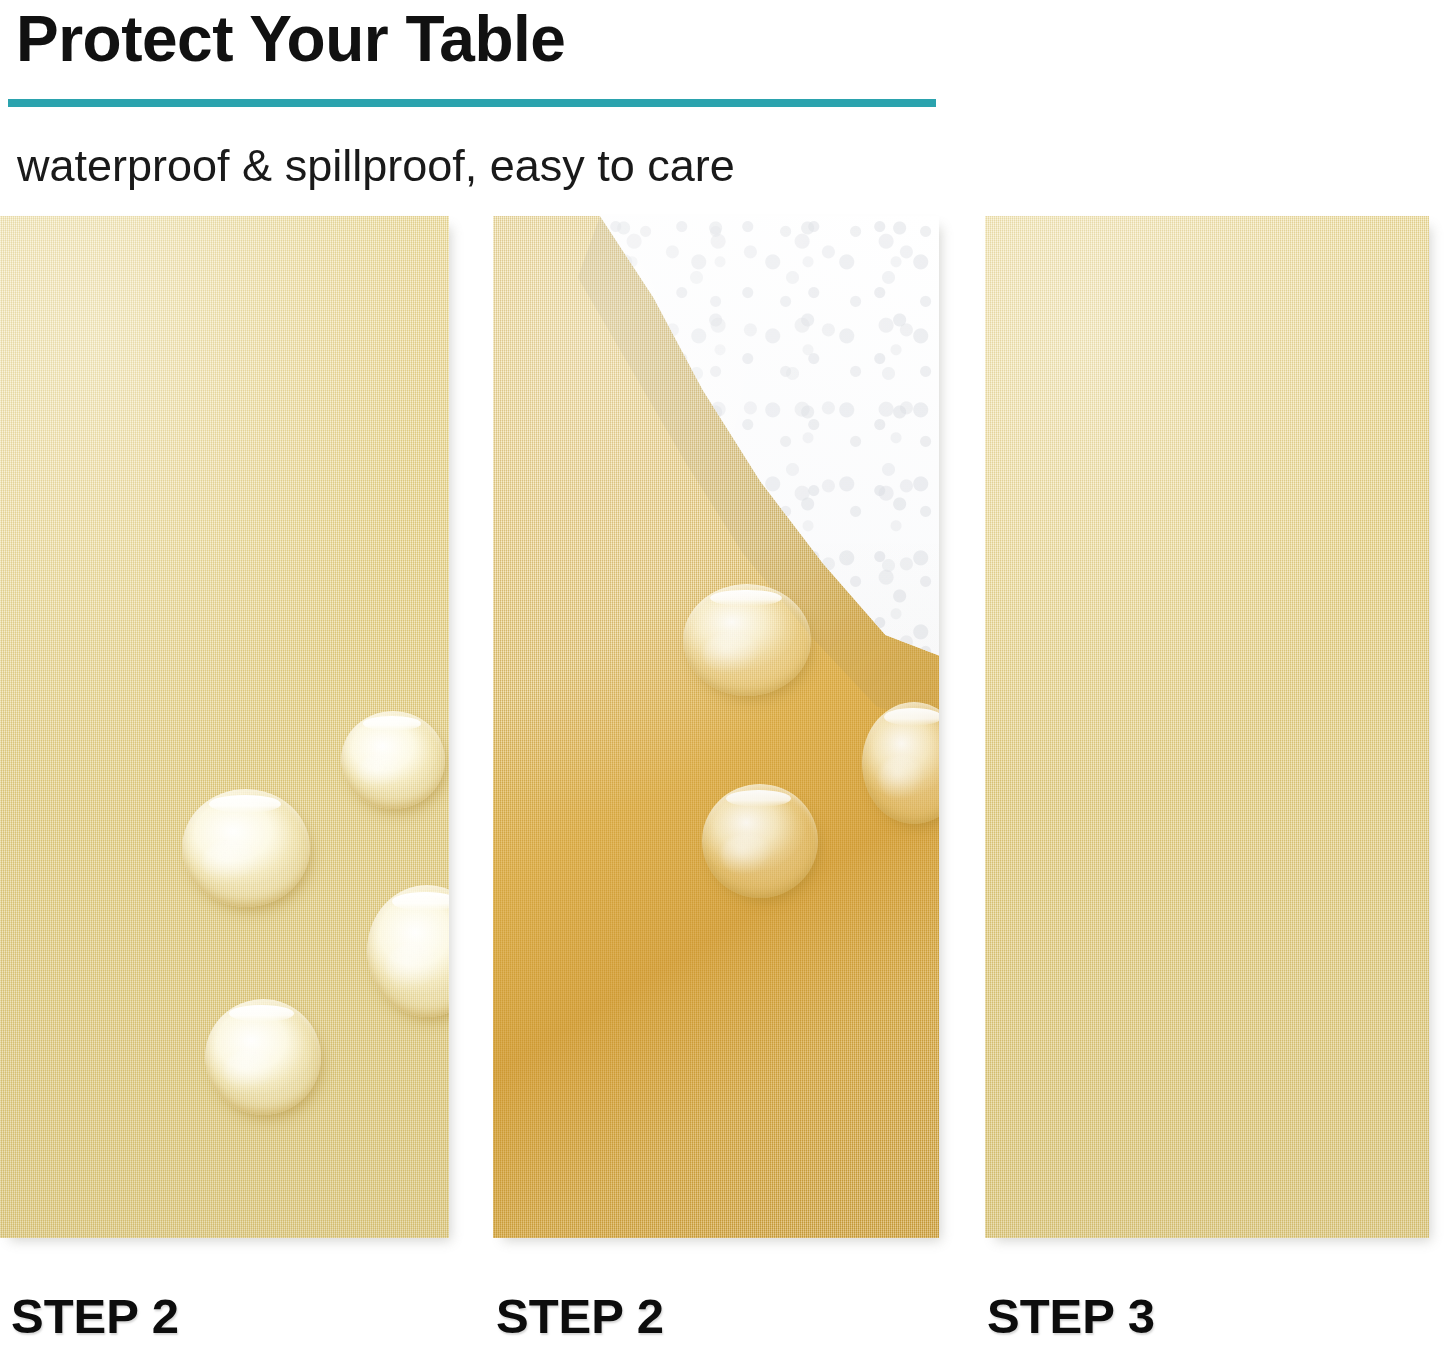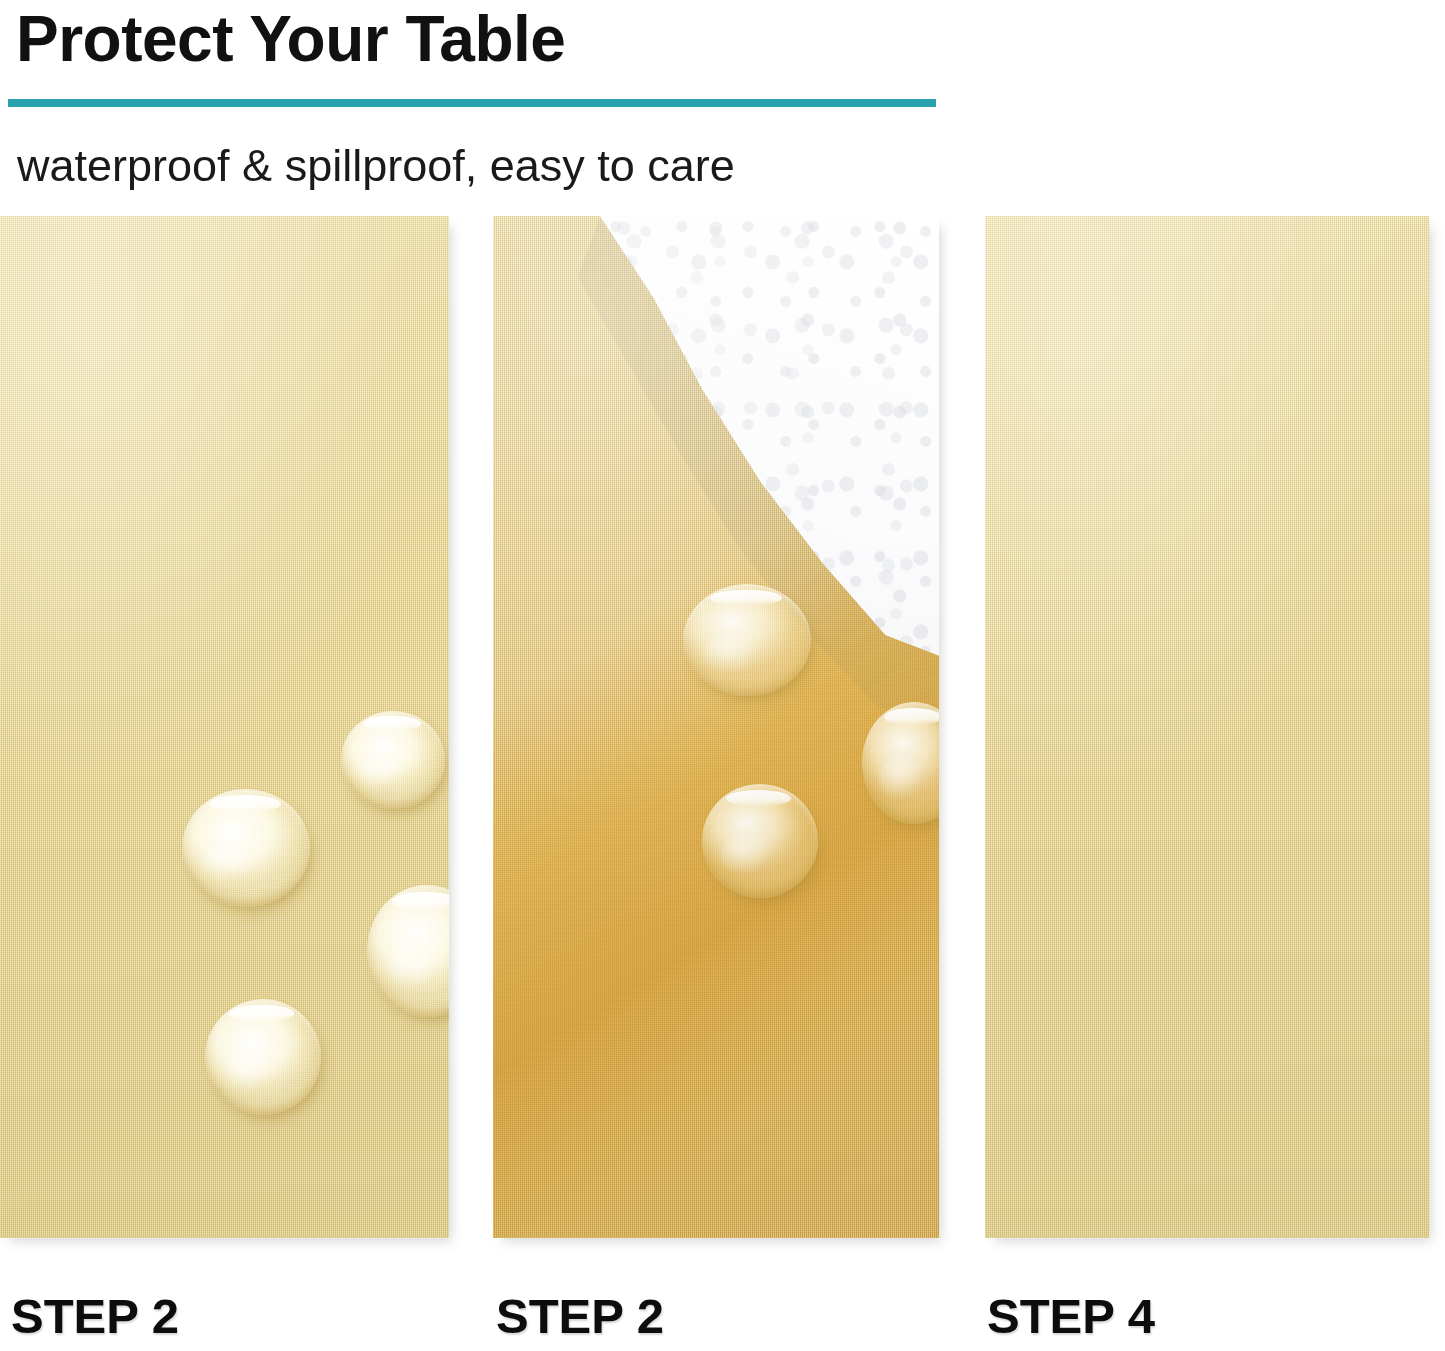--- a/index.html
+++ b/index.html
@@ -252,14 +252,14 @@
   <div class="panel" id="panel-3">
     <div class="fabric"></div>
     <div class="fabric-shade"></div>
   </div>
 
 </div>
 
 <div id="captions-row">
   <div class="step-label" id="step-label-1">STEP 2</div>
   <div class="step-label" id="step-label-2">STEP 2</div>
-  <div class="step-label" id="step-label-3">STEP 4</div>
+  <div class="step-label" id="step-label-3">STEP 3</div>
 </div>
 
 </body></html>

